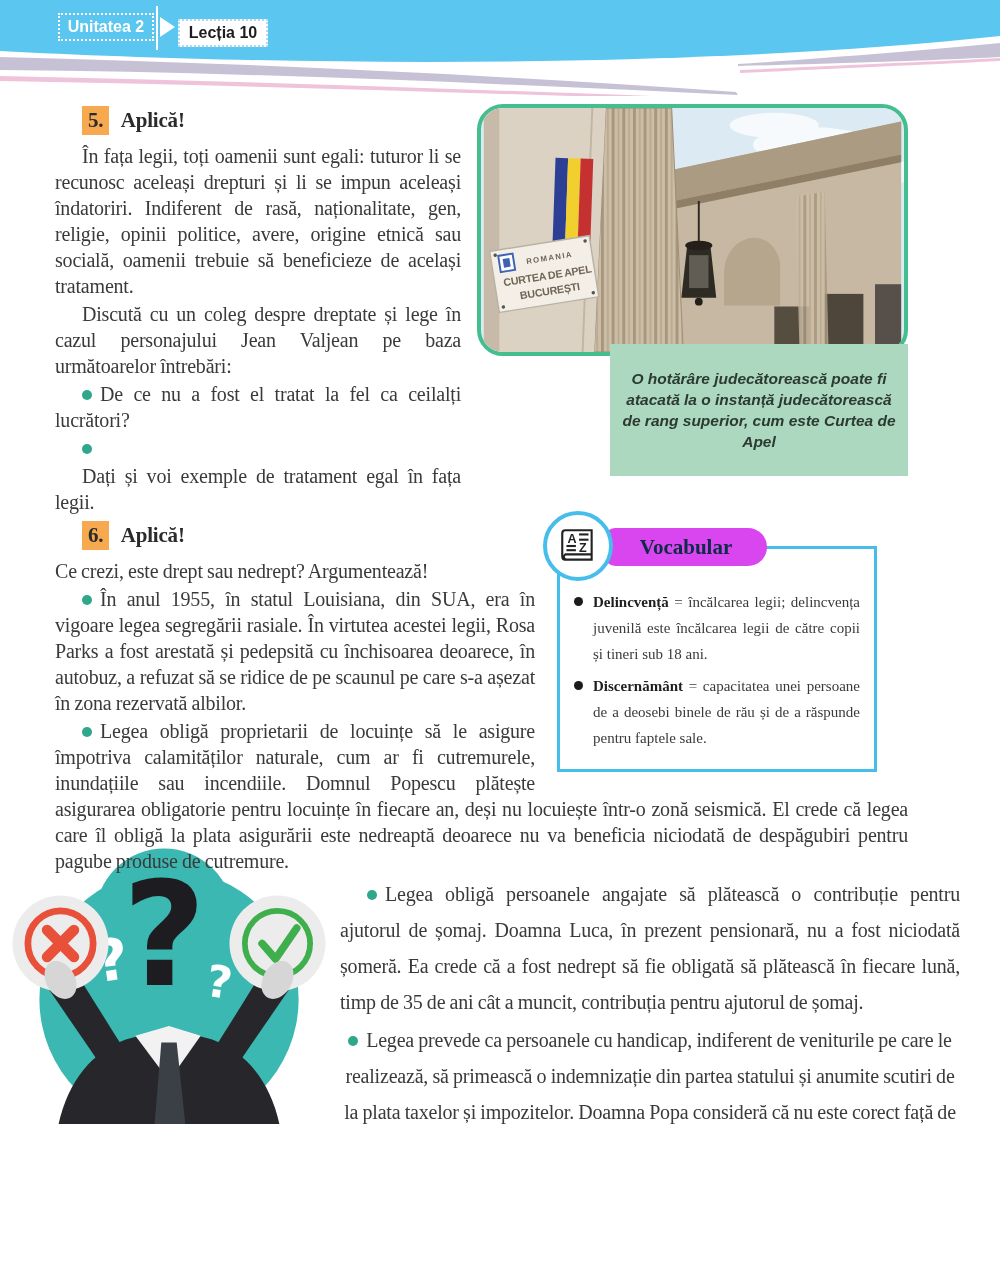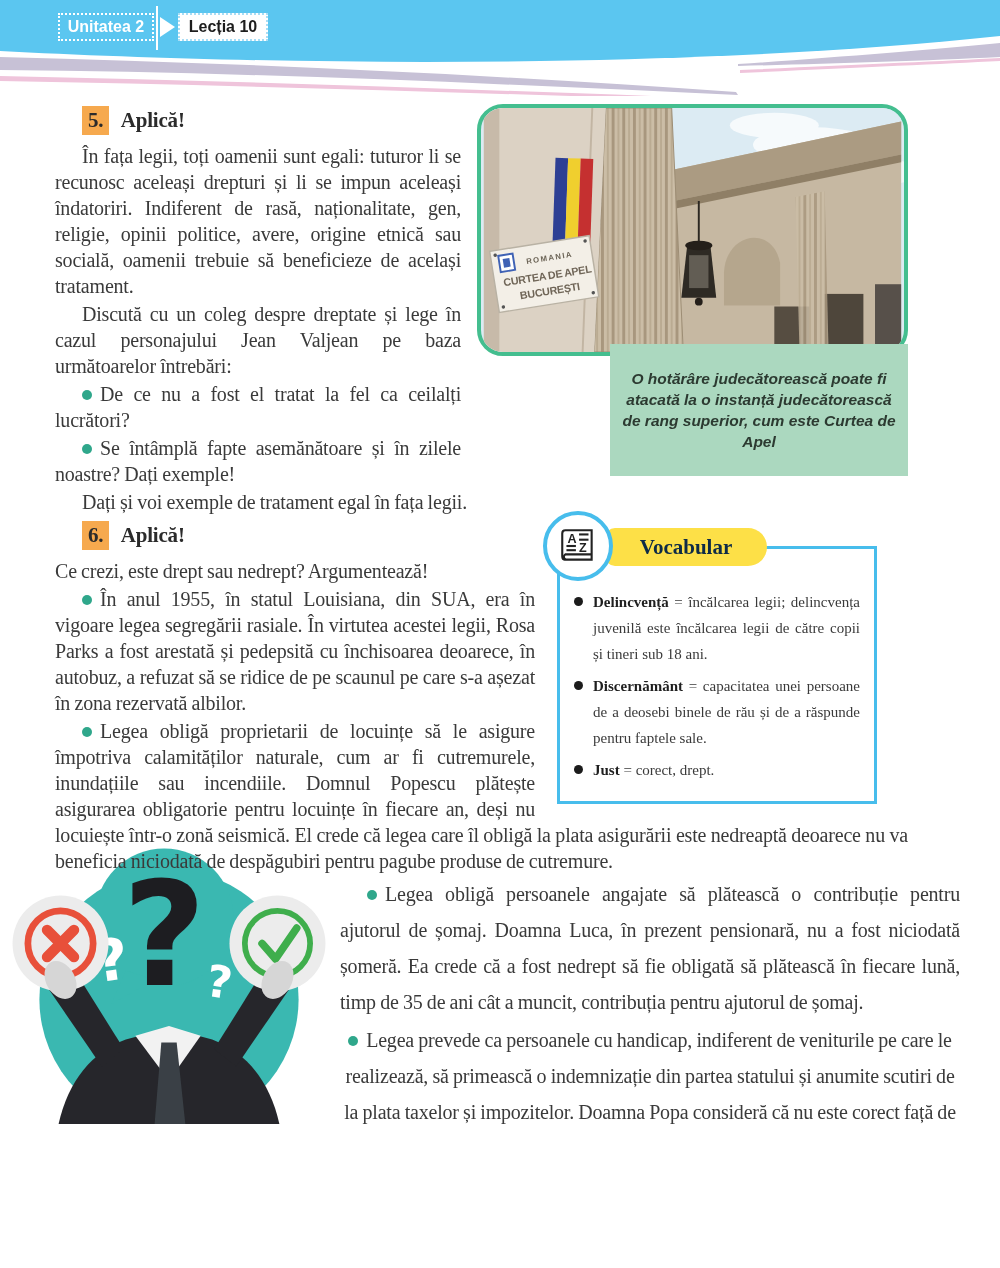--- a/index.html
+++ b/index.html
@@ -19,21 +19,21 @@
     border:2px dotted #ffffff; color:#ffffff;
     font-family:"Liberation Sans",sans-serif; font-weight:bold; font-size:16px;
     display:flex; align-items:center; justify-content:center;
   }
   .tab-divider { position:absolute; left:156px; top:6px; width:2px; height:44px; background:#ffffff; }
   .tab-arrow {
     position:absolute; left:160px; top:17px; width:0; height:0;
     border-left:15px solid #ffffff; border-top:10px solid transparent; border-bottom:10px solid transparent;
   }
   .tab-lesson {
-    position:absolute; left:178px; top:13px; width:90px; height:28px;
+    position:absolute; left:178px; top:19px; width:90px; height:28px;
     background:#ffffff; border:2px dotted #a8ddf5; color:#1d1d1d;
     font-family:"Liberation Sans",sans-serif; font-weight:bold; font-size:16px;
     display:flex; align-items:center; justify-content:center;
   }
 
   
   .content {
     position:absolute; top:96px; left:0; width:1000px;
     padding:6px 92px 0 55px;
     font-size:20px; line-height:26px; letter-spacing:-0.2px; word-spacing:-0.5px;
@@ -74,21 +74,21 @@
   .vocab { float:right; clear:right; width:320px; margin:40px 31px 12px 22px; position:relative;
            text-align:left; letter-spacing:0; word-spacing:0; }
   .vocab-box { border:3px solid #47bdec; margin-top:20px; padding:40px 14px 12px 14px; }
   .vocab-circle {
     position:absolute; top:-15px; left:-14px; width:70px; height:70px; border-radius:50%;
     background:#ffffff; border:4px solid #47bdec; z-index:2;
     display:flex; align-items:center; justify-content:center;
   }
   .vocab-pill {
     position:absolute; top:2px; left:48px; width:162px; height:38px;
-    background:#fde047; border-radius:10px 19px 19px 10px; z-index:1;
+    background:#d946ef; border-radius:10px 19px 19px 10px; z-index:1;
     color:#0e2b47; font-weight:bold; font-size:21px; line-height:38px; text-align:center;
   }
   .vocab ul { list-style:none; font-size:15px; line-height:26px; }
   .vocab li { position:relative; padding-left:19px; margin:0 0 6px 0; text-align:justify; }
   .vdot { position:absolute; left:0; top:8px; width:9px; height:9px; border-radius:50%; background:#1b1b1b; }
   .term { font-weight:bold; color:#1f1f1f; }
 
   
   .man-fig { float:left; width:318px; height:288px; margin:-40px 12px 4px -45px; }
   .man-fig svg { display:block; }
@@ -209,27 +209,26 @@
           <line x1="9" y1="20" x2="18" y2="20" stroke="#222" stroke-width="2"></line>
           <line x1="9" y1="24" x2="18" y2="24" stroke="#222" stroke-width="2"></line>
           <text x="21" y="26" font-size="12" font-weight="bold" fill="#222" font-family="Liberation Sans, sans-serif">Z</text>
         </svg>
       </div>
       <div class="vocab-pill">Vocabular</div>
       <div class="vocab-box">
         <ul>
           <li><span class="vdot"></span><span class="term">Delincvență</span> <span>= încălcarea legii; delincvența juvenilă este încălcarea legii de către copii și tineri sub 18 ani.</span></li>
           <li><span class="vdot"></span><span class="term">Discernământ</span> <span>= capacitatea unei persoane de a deosebi binele de rău și de a răspunde pentru faptele sale.</span></li>
-          <li><span class="vdot"></span><span class="term">Just</span> <span>= corect, drept.</span></li>
         </ul>
       </div>
     </aside>
 
     <p class="indent"><span class="dot"></span><span>De ce nu a fost el tratat la fel ca ceilalți lucrători?</span></p>
-    <p class="indent w520"><span class="dot"></span><span>Se întâmplă fapte asemănătoare și în zilele noastre? Dați exemple!</span></p>
+    <p class="indent w520"><span class="dot"></span></p>
     <p class="closing">Dați și voi exemple de tratament egal în fața legii.</p>
 
     <h2 class="sec-head">
       <span class="badge">6.</span>
       <span>Aplică!</span>
     </h2>
     <p>Ce crezi, este drept sau nedrept? Argumentează!</p>
     <p class="indent"><span class="dot"></span><span>În anul 1955, în statul Louisiana, din SUA, era în vigoare legea segregării rasiale. În virtutea acestei legii, Rosa Parks a fost arestată și pedepsită cu închisoarea deoarece, în autobuz, a refuzat să se ridice de pe scaunul pe care s-a așezat în zona rezervată albilor.</span></p>
     <p class="indent"><span class="dot"></span><span>Legea obligă proprietarii de locuințe să le asigure împotriva calamităților naturale, cum ar fi cutremurele, inundațiile sau incendiile. Domnul Popescu plătește asigurarea obligatorie pentru locuințe în fiecare an, deși nu locuiește într-o zonă seismică. El crede că legea care îl obligă la plata asigurării este nedreaptă deoarece nu va beneficia niciodată de despăgubiri pentru pagube produse de cutremure.</span></p>
 

